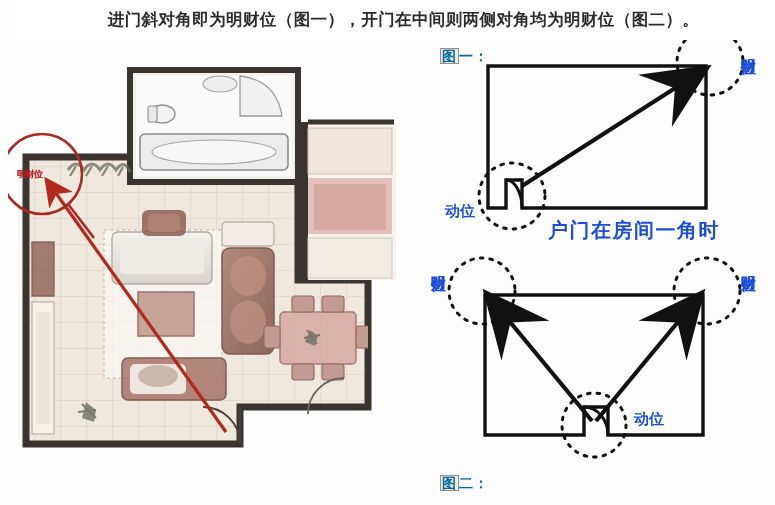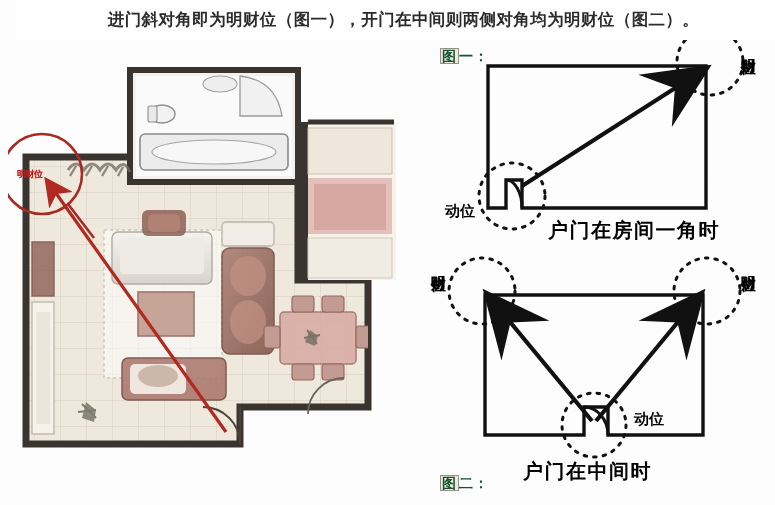--- a/index.html
+++ b/index.html
@@ -58,38 +58,38 @@
   }
   #diagram-one { left: 418px; top: 40px;  width: 357px; height: 215px; }
   #diagram-two { left: 418px; top: 255px; width: 357px; height: 250px; }
 
   .dg-svg { position: absolute; inset: 0; }
 
   .cn-label {
     position: absolute;
     font-family: "DejaVu Serif", "Liberation Serif", serif;
     font-weight: 700;
-    color: #000000;
+    color: #1d4ed8;
     line-height: 1.02;
   }
   .vertical-label {
     writing-mode: vertical-rl;
     text-orientation: upright;
     font-size: 15px;
     letter-spacing: 1px;
   }
   .flat-label { font-size: 15px; }
   .caption {
     font-size: 20px;
     letter-spacing: 1.5px;
   }
   .fig-tag {
     font-size: 14px;
     letter-spacing: 1px;
-    color: #14532d;
+    color: #0369a1;
   }
   .fig-tag .boxed {
     display: inline-block;
     border: 1px solid #9a8f84;
     padding: 0 1px;
     background: #efe9e2;
   }
 
   
   .red-mark {
@@ -299,16 +299,15 @@
     <div class="cn-label vertical-label" style="left:12px; top:8px;">明财位</div>
 
     <div class="cn-label vertical-label" style="left:322px; top:8px;">明财位</div>
 
     <div class="cn-label flat-label" style="left:216px; top:157px;">动位</div>
 
     <div class="cn-label fig-tag" style="left:22px; top:220px;">
       <span class="boxed">图</span><span>二：</span>
     </div>
 
-    <div class="cn-label caption" style="left:105px; top:206px;">户门在中间时</div>
   </div>
 
 </div>
 
 </body></html>

